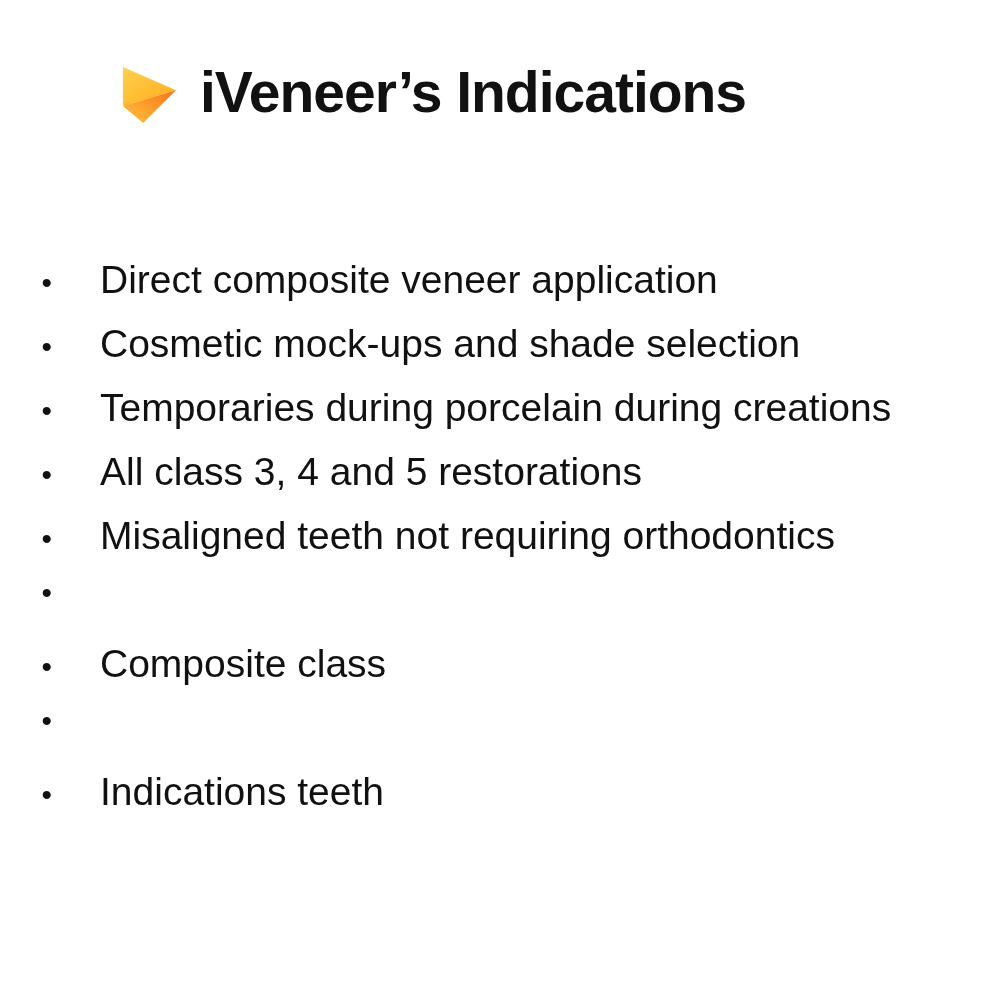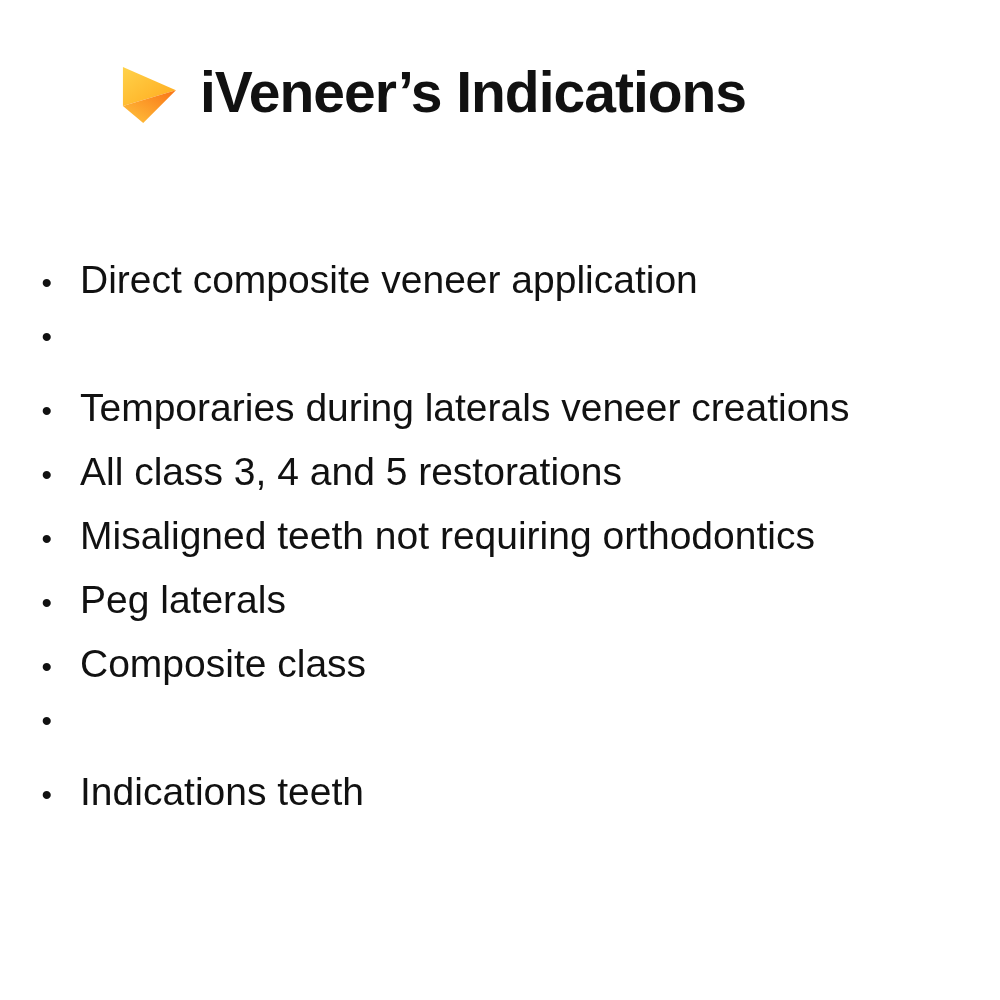--- a/index.html
+++ b/index.html
@@ -63,20 +63,21 @@
     font-size: 30px;
     line-height: 1;
     color: #111111;
   }
   .item-text {
     font-size: 39px;
     line-height: 1.15;
     color: #111111;
     font-weight: 400;
     white-space: nowrap;
+    margin-left: 20px;
   }
 </style>
 </head>
 <body>
 
 <div class="slide">
 
   <div class="header">
     <svg class="logo-mark" viewBox="0 0 100 100" aria-hidden="true">
       <defs>
@@ -95,36 +96,36 @@
     <div class="title">iVeneer’s Indications</div>
   </div>
 
   <ul class="list">
     <li class="list-item">
       <span class="bullet">•</span>
       <span class="item-text">Direct composite veneer application</span>
     </li>
     <li class="list-item">
       <span class="bullet">•</span>
+      <span class="item-text">Cosmetic mock-ups and shade selection</span>
     </li>
     <li class="list-item">
       <span class="bullet">•</span>
-      <span class="item-text">Temporaries during laterals veneer creations</span>
+      <span class="item-text">Temporaries during porcelain during creations</span>
     </li>
     <li class="list-item">
       <span class="bullet">•</span>
       <span class="item-text">All class 3, 4 and 5 restorations</span>
     </li>
     <li class="list-item">
       <span class="bullet">•</span>
       <span class="item-text">Misaligned teeth not requiring orthodontics</span>
     </li>
     <li class="list-item">
       <span class="bullet">•</span>
-      <span class="item-text">Peg laterals</span>
     </li>
     <li class="list-item">
       <span class="bullet">•</span>
       <span class="item-text">Composite class</span>
     </li>
     <li class="list-item">
       <span class="bullet">•</span>
     </li>
     <li class="list-item">
       <span class="bullet">•</span>

